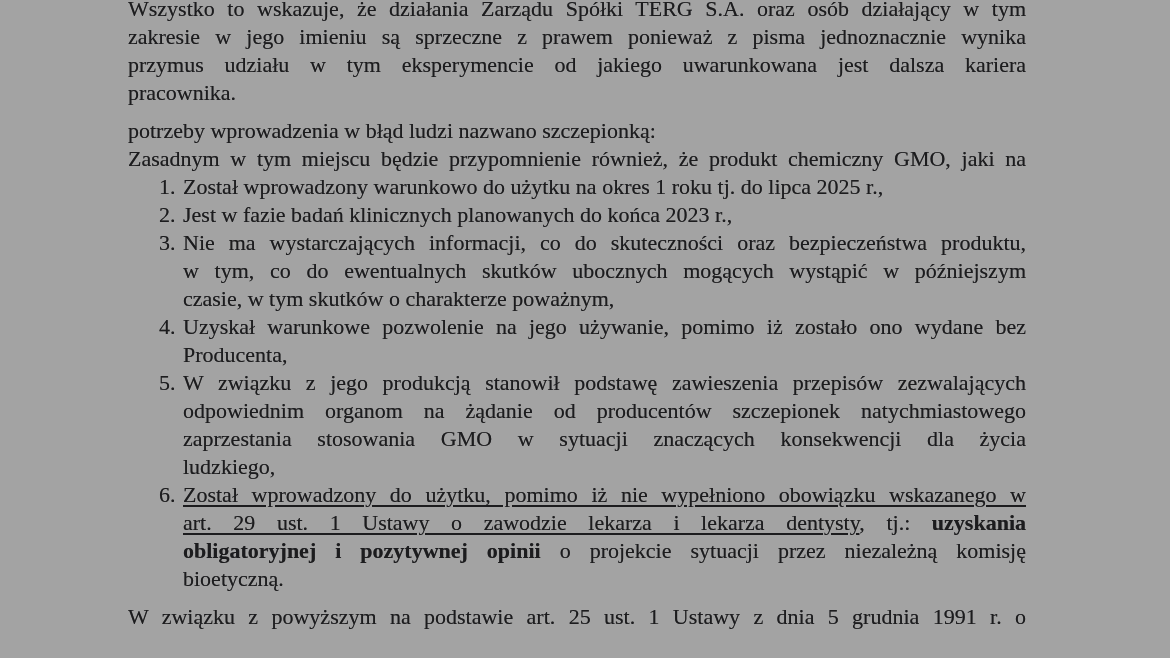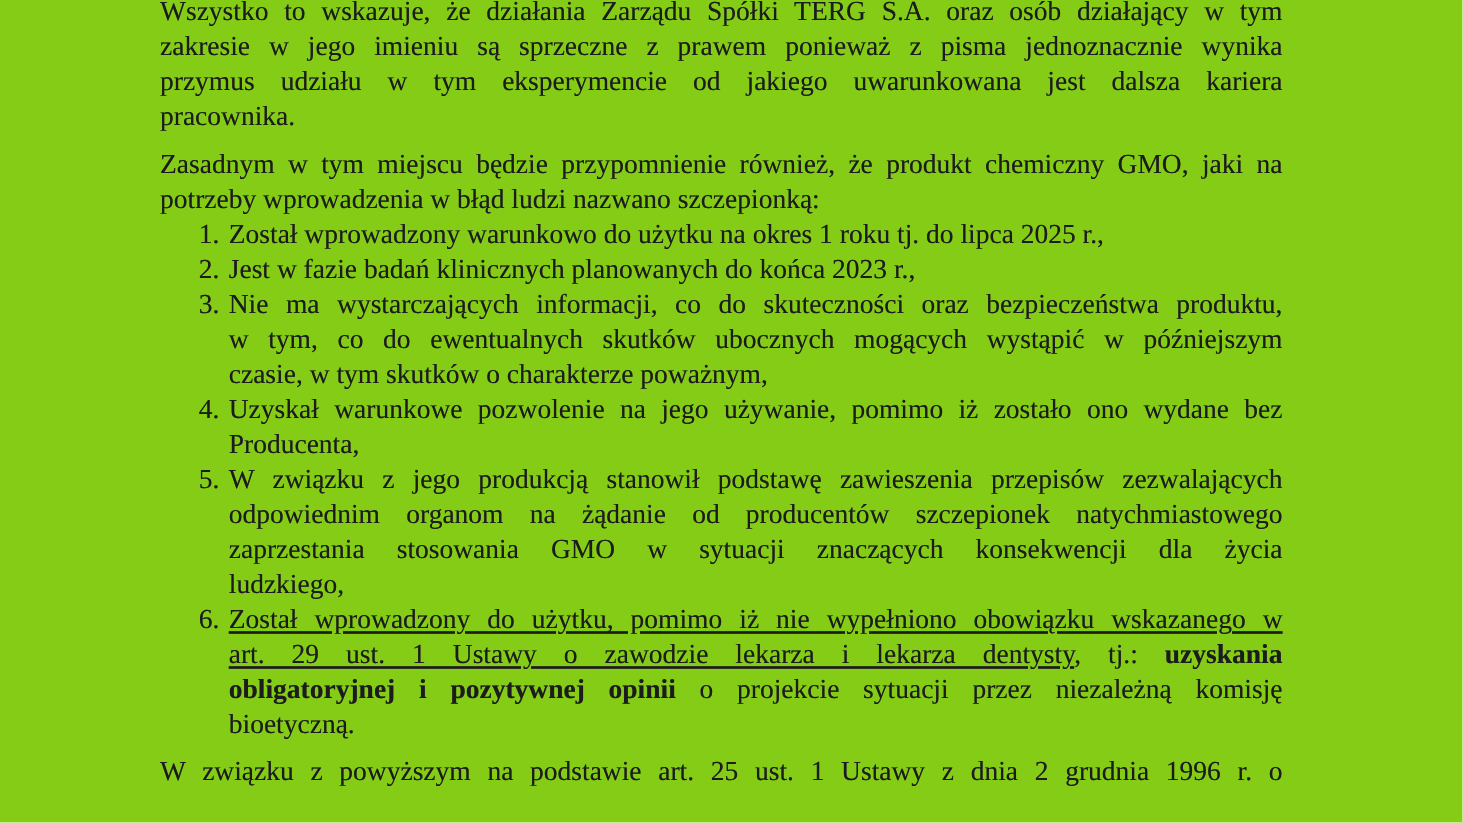--- a/index.html
+++ b/index.html
@@ -11,21 +11,21 @@
     overflow: hidden;
   }
   body {
     position: relative;
     font-family: "Liberation Serif", "DejaVu Serif", serif;
     color: #1c1c1e;
   }
   .scan-page {
     position: absolute;
     inset: 0;
-    background: #84cc16;
+    background: #a3a3a3;
   }
   .content {
     position: absolute;
     left: 128px;
     top: -5px;
     width: 898px;
     font-size: 22px;
     line-height: 28px;
     text-shadow: 0 0 0.45px rgba(25,25,28,0.55);
   }
@@ -57,22 +57,22 @@
 
 <main class="scan-page">
   <div class="content" id="doc-root">
       <div class="block">
         <div class="line stretch"><span class="">Wszystko to wskazuje, że działania Zarządu Spółki TERG S.A. oraz osób działający w tym</span></div>
         <div class="line stretch"><span class="">zakresie w jego imieniu są sprzeczne z prawem ponieważ z pisma jednoznacznie wynika</span></div>
         <div class="line stretch"><span class="">przymus udziału w tym eksperymencie od jakiego uwarunkowana jest dalsza kariera</span></div>
         <div class="line"><span class="">pracownika.</span></div>
       </div>
       <div class="block">
+        <div class="line"><span class="">potrzeby wprowadzenia w błąd ludzi nazwano szczepionką:</span></div>
         <div class="line stretch"><span class="">Zasadnym w tym miejscu będzie przypomnienie również, że produkt chemiczny GMO, jaki na</span></div>
-        <div class="line"><span class="">potrzeby wprowadzenia w błąd ludzi nazwano szczepionką:</span></div>
       </div>
       <div class="block list-block">
         <div class="li">
           <div class="num">1.</div>
           <div class="li-text">
             <div class="line"><span class="">Został wprowadzony warunkowo do użytku na okres 1 roku tj. do lipca 2025 r.,</span></div>
           </div>
         </div>
         <div class="li">
           <div class="num">2.</div>
@@ -108,16 +108,16 @@
           <div class="num">6.</div>
           <div class="li-text">
             <div class="line stretch"><span class="run-u ">Został wprowadzony do użytku, pomimo iż nie wypełniono obowiązku wskazanego w</span></div>
             <div class="line stretch"><span class="run-u ">art. 29 ust. 1 Ustawy o zawodzie lekarza i lekarza dentysty</span><span class="">, tj.: </span><span class="run-b">uzyskania</span></div>
             <div class="line stretch"><span class="run-b">obligatoryjnej i pozytywnej opinii</span><span class=""> o projekcie sytuacji przez niezależną komisję</span></div>
             <div class="line"><span class="">bioetyczną.</span></div>
           </div>
         </div>
       </div>
       <div class="block">
-        <div class="line stretch"><span class="">W związku z powyższym na podstawie art. 25 ust. 1 Ustawy z dnia 2 grudnia 1996 r. o</span></div>
+        <div class="line stretch"><span class="">W związku z powyższym na podstawie art. 25 ust. 1 Ustawy z dnia 5 grudnia 1991 r. o</span></div>
       </div>
     </div>
 </main>
 
 </body></html>

